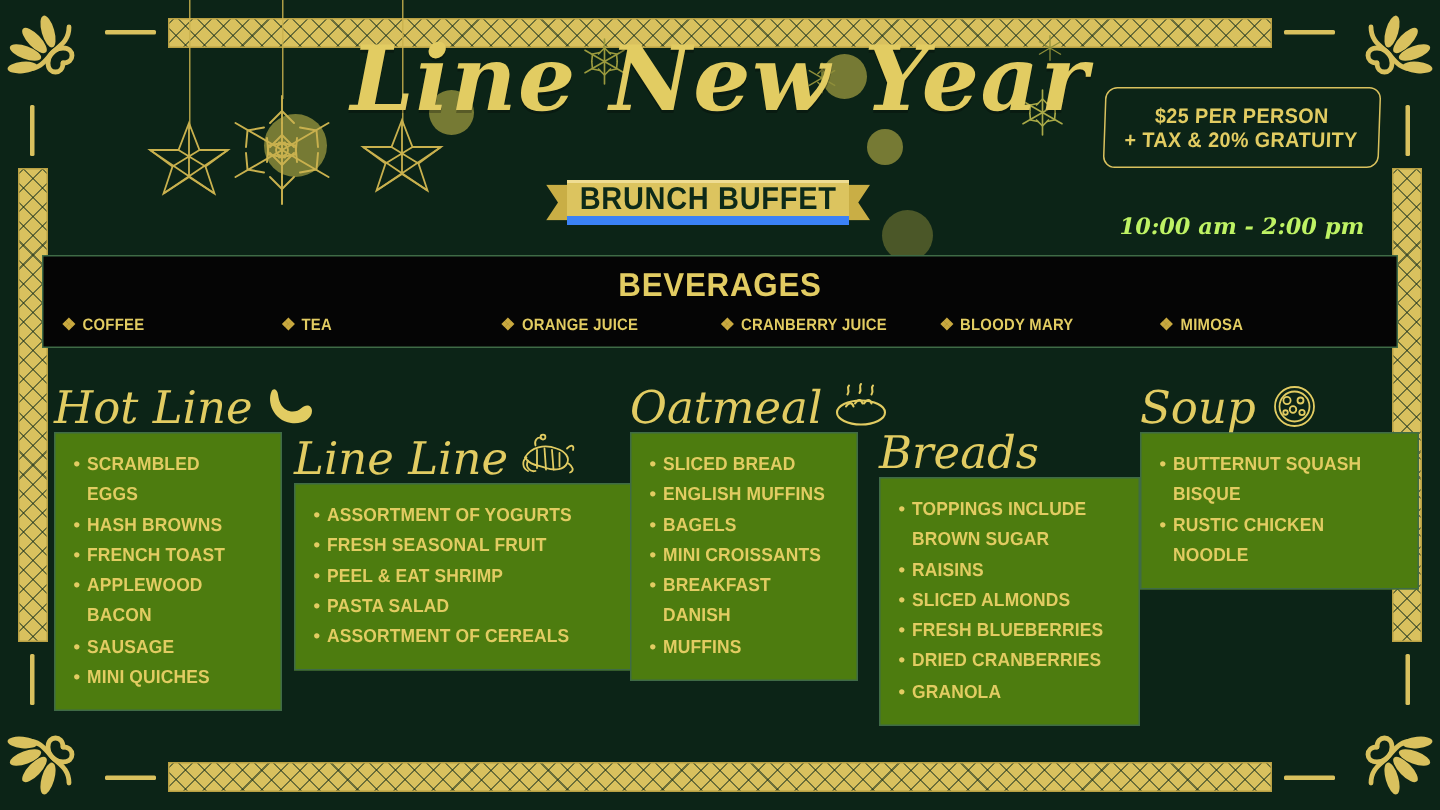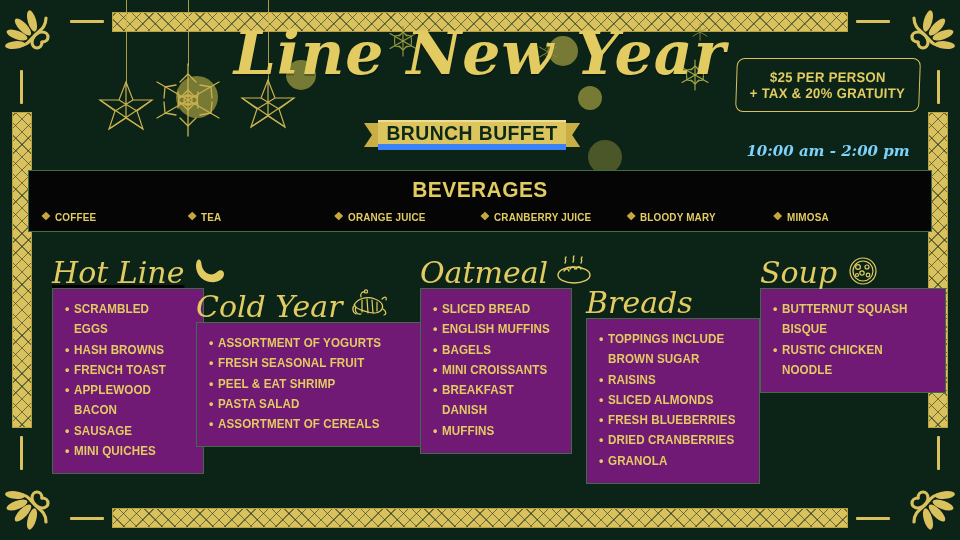--- a/index.html
+++ b/index.html
@@ -98,21 +98,21 @@
     transform:skewX(-2deg);
   }
   .badge span {
     font-family:"Liberation Sans Narrow","Liberation Sans", sans-serif;
     font-weight:bold; font-size:14px; letter-spacing:.3px;
     color:#e2cc62; transform:scaleX(.94); white-space:nowrap;
   }
   .hours {
     position:absolute; left:736px; top:142px; width:184px; text-align:center;
     font-family:"DejaVu Serif", serif; font-style:italic; font-weight:bold;
-    font-size:15px; color:#7dd3fc; white-space:nowrap;
+    font-size:15px; color:#bef264; white-space:nowrap;
   }
 
   
   .bev {
     position:absolute; left:28px; top:170px; width:904px; height:62px;
     background:#050505; border:1.5px solid #3f6b46;
   }
   .bev h2 {
     text-align:center; margin-top:6px;
     font-family:"Liberation Sans Narrow","Liberation Sans", sans-serif;
@@ -135,36 +135,36 @@
   .sec { position:absolute; }
   .sec-head { display:flex; align-items:flex-end; gap:6px; height:40px; }
   .sec-head .name {
     font-family:"DejaVu Serif", serif; font-style:italic; font-weight:normal;
     font-size:30px; color:#e2cc62; line-height:1; white-space:nowrap;
   }
   .sec-head .ico { width:40px; height:34px; flex:none; }
   .sec-head .ico svg { width:100%; height:100%; }
 
   .panel {
-    background:#701a75; border:1.5px solid #3f6b46;
+    background:#4d7c0f; border:1.5px solid #3f6b46;
     padding:10px 12px 12px 12px;
   }
   .panel li {
     list-style:none; position:relative; padding-left:9px;
     font-family:"Liberation Sans Narrow","Liberation Sans", sans-serif;
     font-weight:bold; font-size:12.5px; letter-spacing:.1px;
     color:#e2cc62; line-height:1.62;
   }
   .panel li::before {
     content:"\2022"; position:absolute; left:0; top:0; color:#e2cc62;
   }
   .panel li .lbl { display:inline-block; transform:scaleX(.93); transform-origin:left center; }
 
   
-  .s-hot   { left:52px;  top:248px; width:176px;text-decoration:underline; }
+  .s-hot   { left:36px;  top:248px; width:176px; }
   .s-hot  .panel { width:152px; }
   .s-cold  { left:196px; top:282px; width:238px; }
   .s-cold .panel { width:226px; }
   .s-bread { left:420px; top:248px; width:180px; }
   .s-bread .panel { width:152px; }
   .s-oat   { left:586px; top:278px; width:186px; }
   .s-oat  .panel { width:174px; }
   .s-soup  { left:760px; top:248px; width:190px; }
   .s-soup .panel { width:186px; }
 </style>
@@ -389,21 +389,21 @@
         <li><span class="lbl">HASH BROWNS</span></li>
         <li><span class="lbl">FRENCH TOAST</span></li>
         <li><span class="lbl">APPLEWOOD BACON</span></li>
         <li><span class="lbl">SAUSAGE</span></li>
         <li><span class="lbl">MINI QUICHES</span></li>
       </ul>
   </div>
 
   <div class="sec s-cold">
     <div class="sec-head">
-      <div class="name">Cold Year</div>
+      <div class="name">Line Line</div>
       <div class="ico">
         <svg viewBox="0 0 40 34">
           <g fill="none" stroke="#e2cc62" stroke-width="1.2" stroke-linecap="round">
             <path d="M5 17 C9 10, 18 8, 26 11 C32 13, 35 17, 33 21 C31 25, 25 26, 19 24 C13 22, 8 22, 5 17 Z"></path>
             <path d="M13 12 L13 24 M18 11 L19 25 M23 12 L24 25 M28 14 L28 23"></path>
             <path d="M33 11 C36 8, 38 9, 37 12 M34 21 C37 23, 38 26, 35 27"></path>
             <path d="M6 17 C3 19, 3 24, 7 26 M7 19 C5 23, 8 27, 12 26"></path>
             <path d="M12 9 C11 6, 13 3, 16 4"></path>
             <circle cx="17" cy="3.4" r="1.6"></circle>
           </g>

